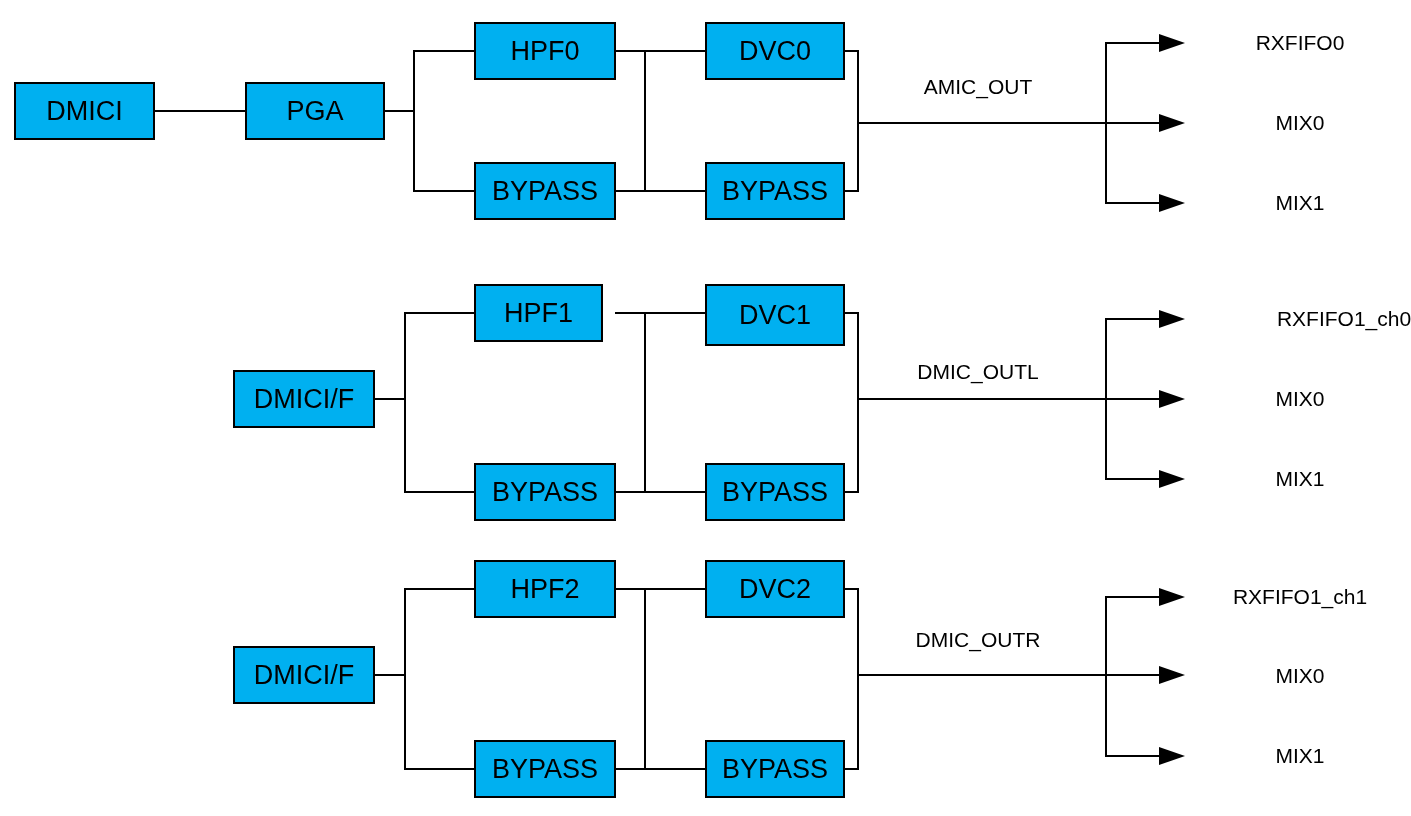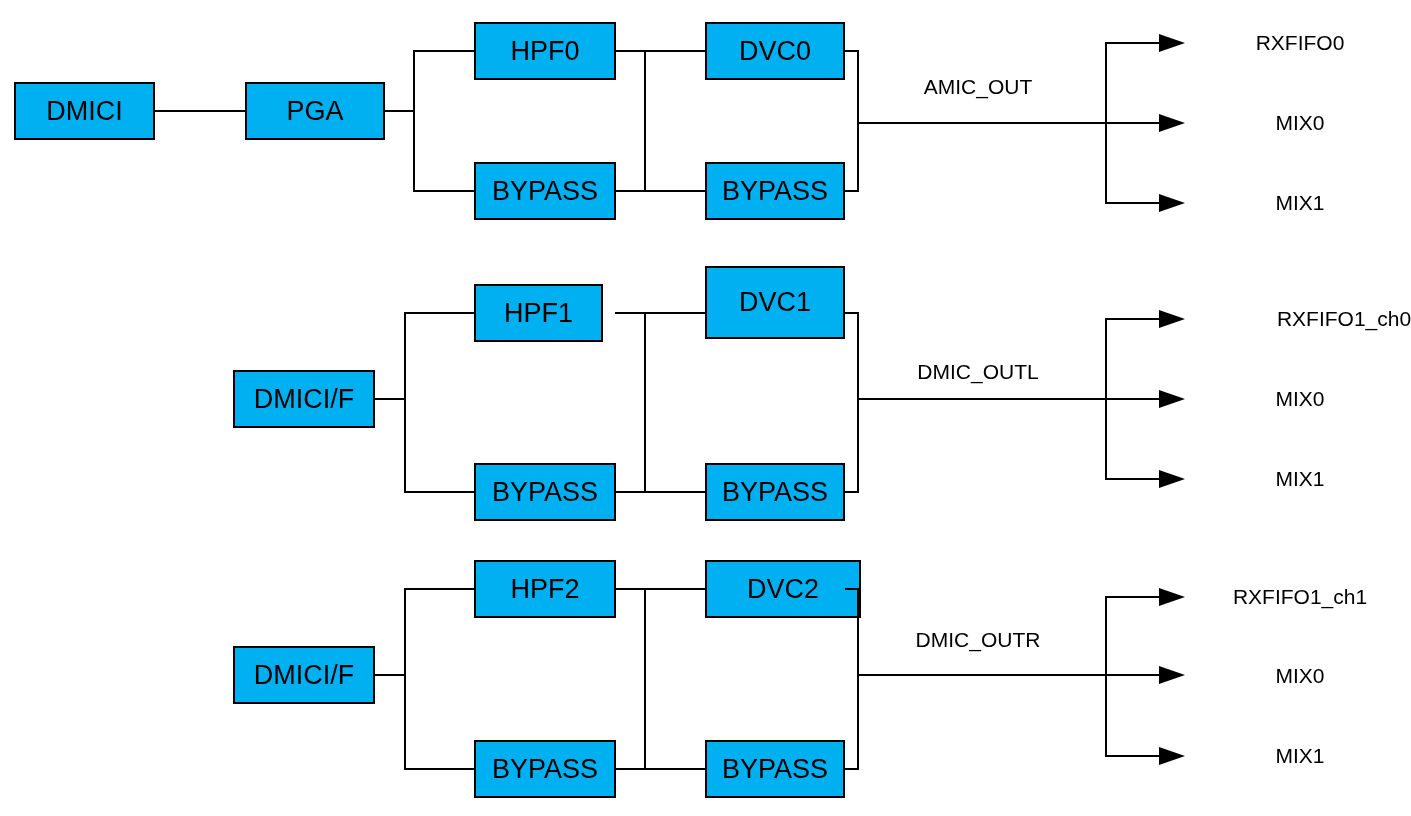--- a/index.html
+++ b/index.html
@@ -87,21 +87,21 @@
     <div class="flabel" style="left:1300px;top:43px">RXFIFO0</div>
     <div class="flabel" style="left:1300px;top:123px">MIX0</div>
     <div class="flabel" style="left:1300px;top:203px">MIX1</div>
   </div>
 
   <div>
 
     <div class="box" style="left:233px;top:370px;width:142px;height:58px">DMICI/F</div>
     <div class="box" style="left:474px;top:284px;width:129px;height:58px">HPF1</div>
     <div class="box" style="left:474px;top:463px;width:142px;height:58px">BYPASS</div>
-    <div class="box" style="left:705px;top:266px;width:140px;height:73px">DVC1</div>
+    <div class="box" style="left:705px;top:284px;width:140px;height:62px">DVC1</div>
     <div class="box" style="left:705px;top:463px;width:140px;height:58px">BYPASS</div>
 
     <div class="hline" style="left:375px;top:398px;width:31px"></div>
     <div class="vline" style="left:404px;top:312px;height:181px"></div>
     <div class="hline" style="left:404px;top:312px;width:70px"></div>
     <div class="hline" style="left:404px;top:491px;width:70px"></div>
     <div class="hline" style="left:615px;top:312px;width:31px"></div>
     <div class="hline" style="left:615px;top:491px;width:31px"></div>
     <div class="vline" style="left:644px;top:312px;height:181px"></div>
     <div class="hline" style="left:644px;top:312px;width:61px"></div>
@@ -122,21 +122,21 @@
     <div class="flabel" style="left:1344px;top:319px">RXFIFO1_ch0</div>
     <div class="flabel" style="left:1300px;top:399px">MIX0</div>
     <div class="flabel" style="left:1300px;top:479px">MIX1</div>
   </div>
 
   <div>
 
     <div class="box" style="left:233px;top:646px;width:142px;height:58px">DMICI/F</div>
     <div class="box" style="left:474px;top:560px;width:142px;height:58px">HPF2</div>
     <div class="box" style="left:474px;top:740px;width:142px;height:58px">BYPASS</div>
-    <div class="box" style="left:705px;top:560px;width:156px;height:58px">DVC2</div>
+    <div class="box" style="left:705px;top:560px;width:140px;height:58px">DVC2</div>
     <div class="box" style="left:705px;top:740px;width:140px;height:58px">BYPASS</div>
 
     <div class="hline" style="left:375px;top:674px;width:31px"></div>
     <div class="vline" style="left:404px;top:588px;height:182px"></div>
     <div class="hline" style="left:404px;top:588px;width:70px"></div>
     <div class="hline" style="left:404px;top:768px;width:70px"></div>
     <div class="hline" style="left:615px;top:588px;width:31px"></div>
     <div class="hline" style="left:615px;top:768px;width:31px"></div>
     <div class="vline" style="left:644px;top:588px;height:182px"></div>
     <div class="hline" style="left:644px;top:588px;width:61px"></div>

